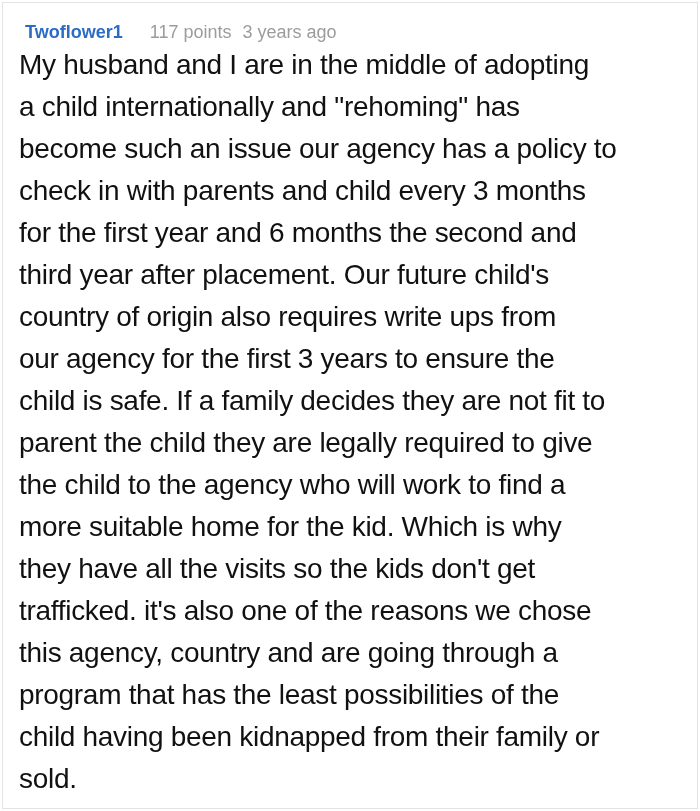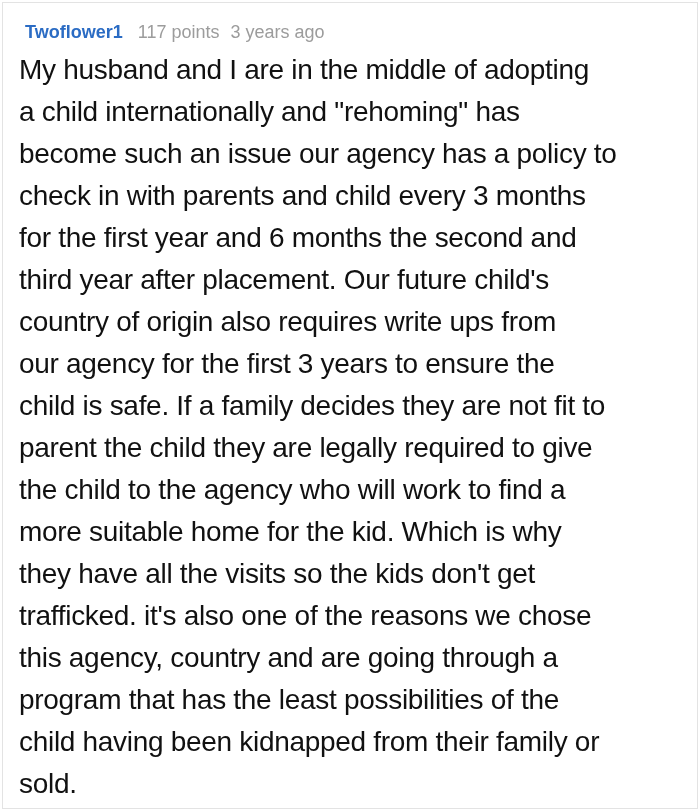--- a/index.html
+++ b/index.html
@@ -33,25 +33,24 @@
     font-weight: 700;
     text-decoration: none;
     cursor: pointer;
     text-align: right;
   }
 
   .meta {
     color: var(--meta, #9c9c9c);
     font-weight: 400;
   }
-  .points   { margin-left: 10px; }
+  .points   { margin-left: 22px; }
   .timestamp{ margin-left: 6px; }
 
   .comment-body {
-    margin-top: 5px;
     font-size: 28px;
     line-height: 42px;
     letter-spacing: -0.3px;
     color: var(--body-text, #111111);
     white-space: pre-line;
   }
 </style>
 </head>
 <body>
 

